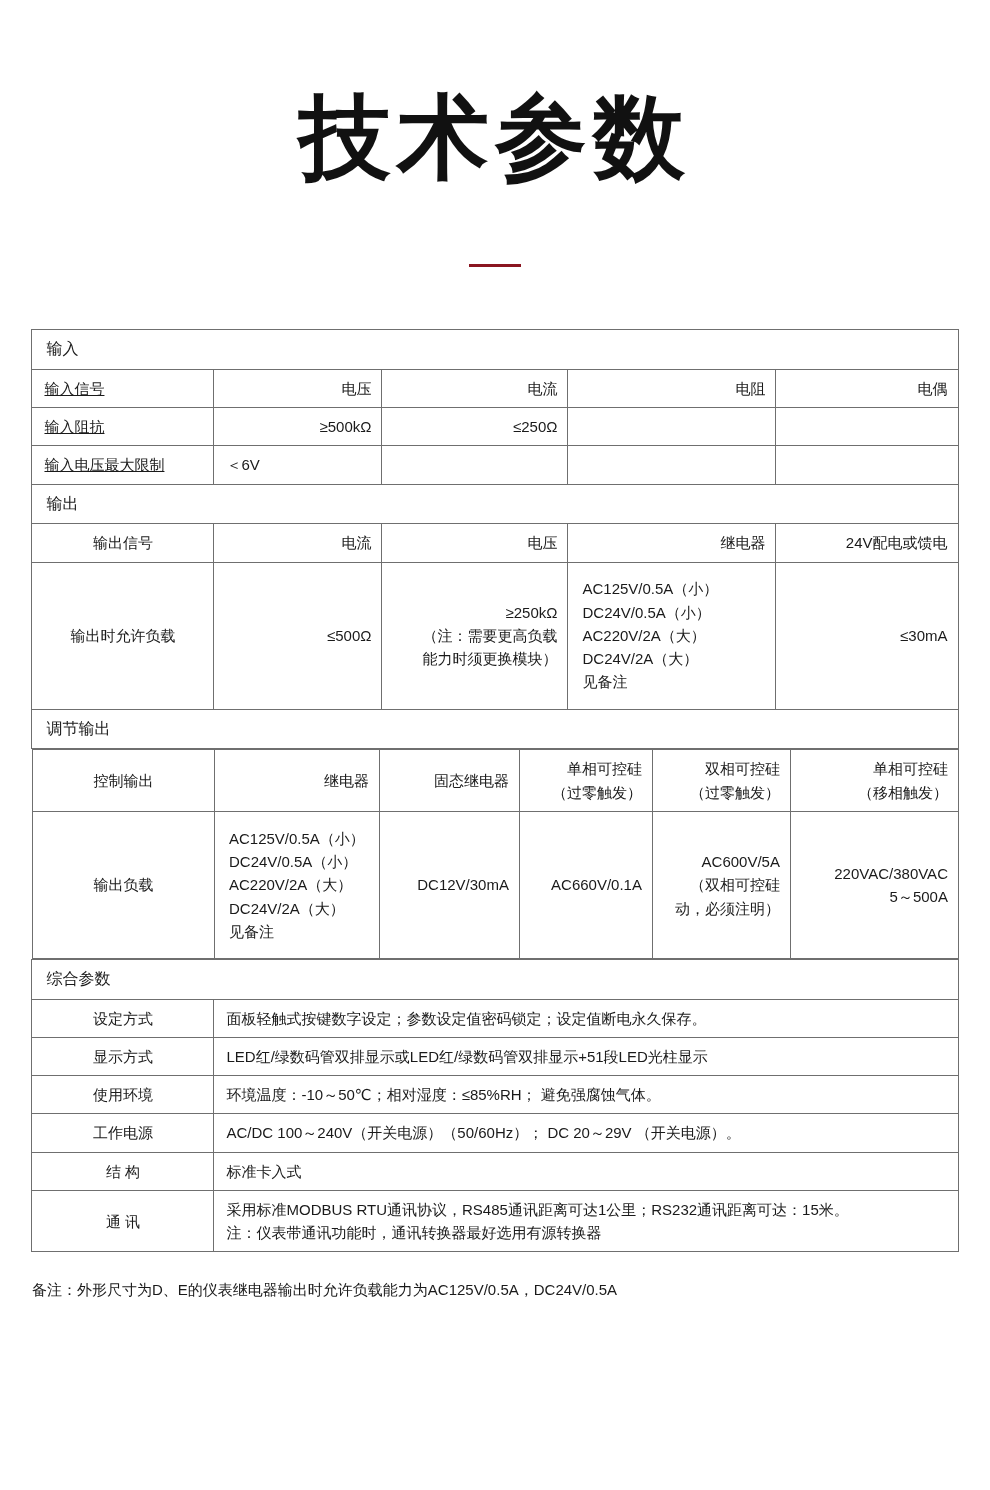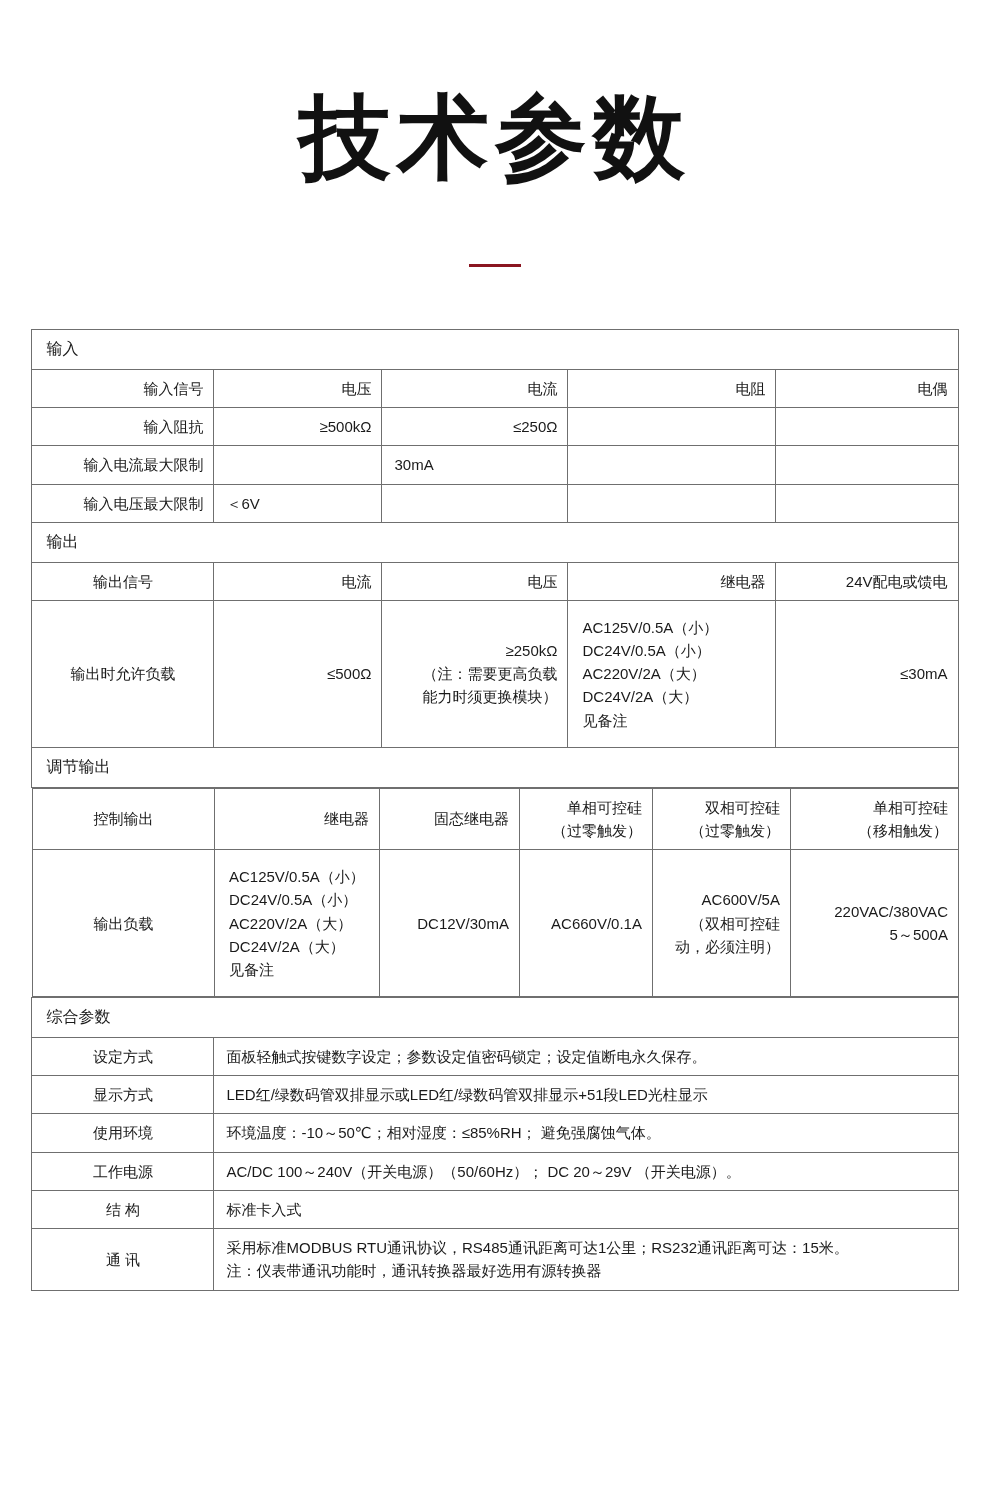--- a/index.html
+++ b/index.html
@@ -50,23 +50,24 @@
     vertical-align: middle;
     line-height: 1.55;
   }
   .sec {
     font-weight: 400;
     font-size: 16px;
     padding-left: 14px !important;
     text-align: left;
   }
   .lbl {
-    text-align: right;
+    text-align: left;
     padding-left: 12px !important;
     white-space: nowrap;
+    text-decoration: underline;
   }
   .lbl-c {
     text-align: center;
   }
   .ctr {
     text-align: right;
   }
   .lft {
     text-align: left;
     padding-left: 12px !important;
@@ -115,27 +116,20 @@
         <td class="lbl">输入信号</td>
         <td class="ctr">电压</td>
         <td class="ctr">电流</td>
         <td class="ctr">电阻</td>
         <td class="ctr">电偶</td>
       </tr>
       <tr>
         <td class="lbl">输入阻抗</td>
         <td class="ctr">≥500kΩ</td>
         <td class="ctr">≤250Ω</td>
-        <td class="ctr"></td>
-        <td class="ctr"></td>
-      </tr>
-      <tr>
-        <td class="lbl">输入电流最大限制</td>
-        <td class="ctr"></td>
-        <td class="lft">30mA</td>
         <td class="ctr"></td>
         <td class="ctr"></td>
       </tr>
       <tr>
         <td class="lbl">输入电压最大限制</td>
         <td class="lft">＜6V</td>
         <td class="ctr"></td>
         <td class="ctr"></td>
         <td class="ctr"></td>
       </tr>
@@ -235,14 +229,15 @@
       </tr>
       <tr>
         <td class="lbl-c">通    讯</td>
         <td class="lft pre" colspan="4">采用标准MODBUS RTU通讯协议，RS485通讯距离可达1公里；RS232通讯距离可达：15米。
 注：仪表带通讯功能时，通讯转换器最好选用有源转换器</td>
       </tr>
 
     </tbody>
   </table>
 
+  <div class="note">备注：外形尺寸为D、E的仪表继电器输出时允许负载能力为AC125V/0.5A，DC24V/0.5A</div>
 
 </div>
 
 </body></html>

